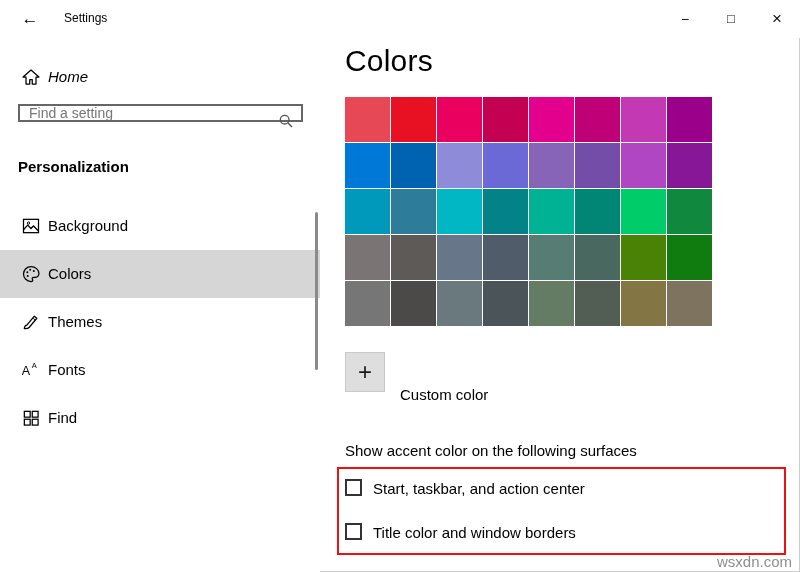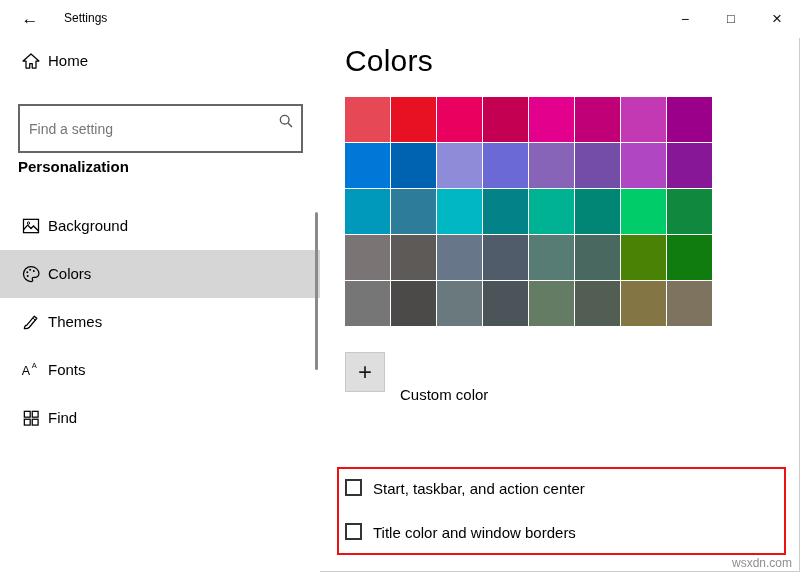--- a/index.html
+++ b/index.html
@@ -29,26 +29,26 @@
   .win-btn {
     position: absolute; top: 6px; width: 34px; height: 26px;
     text-align: center; line-height: 26px; font-size: 14px; color: #111;
   }
   .win-min { left: 668px; }
   .win-max { left: 714px; font-size: 13px; }
   .win-close { left: 760px; font-size: 17px; }
 
   
   .sidebar { position: absolute; left: 0; top: 38px; width: 320px; height: 534px; background: #fff; }
-  .home-row { position: absolute; left: 0; top: 6px; width: 320px; height: 36px; cursor: pointer; }
+  .home-row { position: absolute; left: 0; top: 22px; width: 320px; height: 36px; cursor: pointer; font-style: italic; }
   .home-row .nav-icon { position: absolute; left: 21px; top: 7px; }
   .home-row .nav-label { position: absolute; left: 48px; top: 8px; font-size: 15px; }
 
   .search-box {
-    position: absolute; left: 18px; top: 66px; width: 285px; height: 49px;
+    position: absolute; left: 18px; top: 66px; width: 285px; height: 18px;
     border: 2px solid #666666; background: #fff;
   }
   .search-box input {
     position: absolute; left: 0; top: 0; width: 100%; height: 100%;
     border: none; outline: none; padding: 0 30px 0 9px;
     font-family: "Liberation Sans", sans-serif; font-size: 14px; color: #222;
     background: transparent;
   }
   .search-box input::placeholder { color: #767676; opacity: 1; }
   .search-glyph { position: absolute; right: 7px; top: 7px; width: 16px; height: 16px; }
@@ -97,21 +97,21 @@
   .checkbox-row.row-0 { top: 441px; }
   .checkbox-row.row-1 { top: 485px; }
   .checkbox-box {
     position: absolute; left: 0; top: 0; width: 17px; height: 17px;
     border: 2px solid #333333; background: #fff;
   }
   .checkbox-label { position: absolute; left: 28px; top: 1px; font-size: 15px; white-space: nowrap; }
 
   .watermark {
     position: absolute; right: 8px; bottom: 2px;
-    font-size: 12px; color: #8f8f8f;
+    font-size: 15px; color: #8f8f8f;
   }
   svg { display: block; }
 </style>
 </head>
 <body>
 
 <div class="frame"></div>
 
 <div class="titlebar">
   <div class="back-btn">
@@ -258,20 +258,21 @@
       <div class="swatch" style="background: rgb(126, 115, 95);"></div>
     </div>
 
   <div class="custom-color-row">
     <div class="custom-color-btn">
       <span>+</span>
     </div>
     <div class="custom-color-label">Custom color</div>
   </div>
 
+  <div class="accent-heading">Show accent color on the following surfaces</div>
 
   <div class="annotation-box" style="border-color: rgb(238, 17, 17);"></div>
 
   <div class="checkbox-row row-0">
     <span class="checkbox-box"></span>
     <span class="checkbox-label">Start, taskbar, and action center</span>
   </div>
 
   <div class="checkbox-row row-1">
     <span class="checkbox-box"></span>

